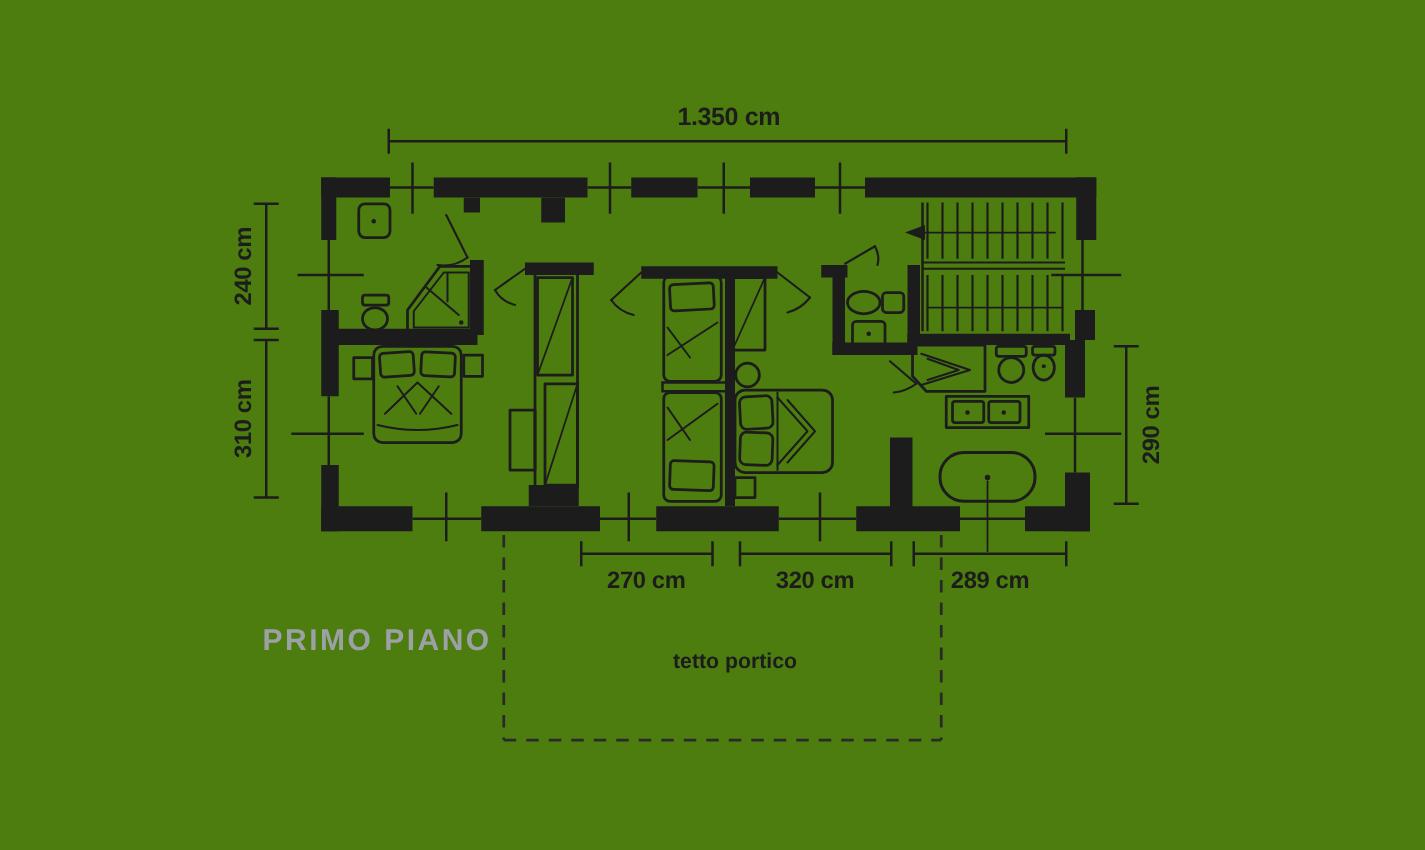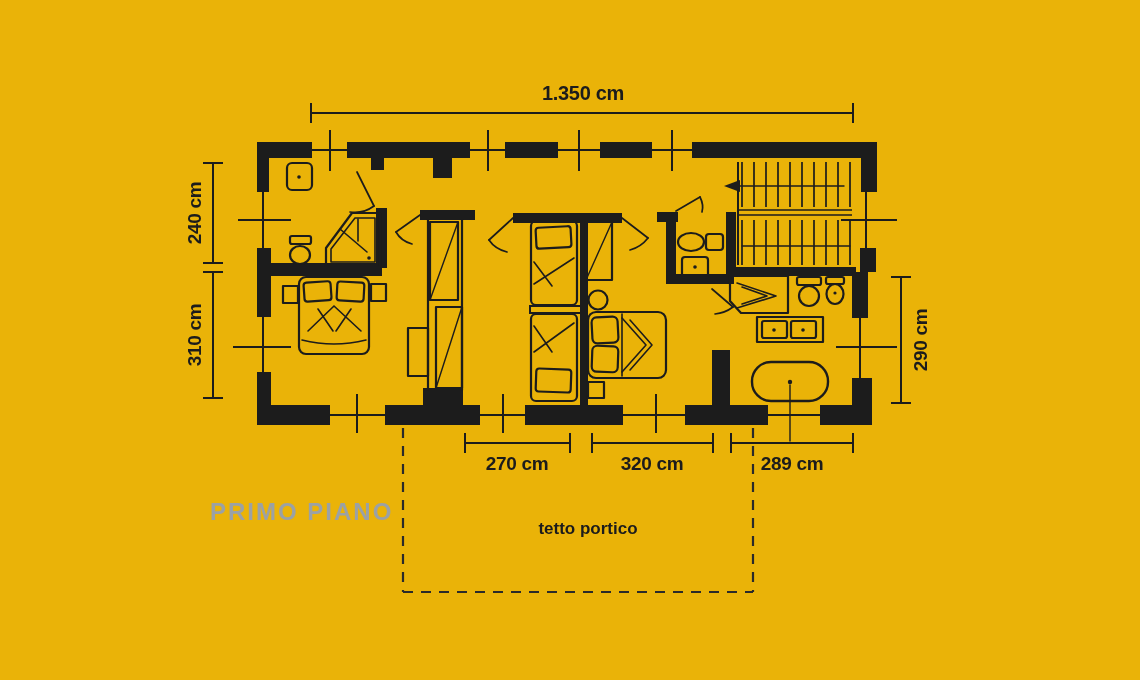--- a/index.html
+++ b/index.html
@@ -1,16 +1,16 @@
 <!DOCTYPE html>
 <html><head>
 <meta charset="utf-8">
 <style>
   html,body{margin:0;padding:0;background:#ffffff;}
-  .stage{position:relative;width:1140px;height:680px;background:#eab308;overflow:hidden;
+  .stage{position:relative;width:1140px;height:680px;background:#4d7c0f;overflow:hidden;
          font-family:"Liberation Sans", sans-serif;}
   svg{position:absolute;left:0;top:0;}
   .wall{fill:#1c1c1c;stroke:none;}
   .ln{stroke:#1c1c1c;stroke-width:2;fill:none;stroke-linecap:butt;}
   .thin{stroke:#1c1c1c;stroke-width:1.4;fill:none;stroke-linecap:round;}
   .fx{stroke:#1c1c1c;stroke-width:2.2;fill:none;stroke-linejoin:round;stroke-linecap:round;}
   .fx-light{stroke:#1c1c1c;stroke-width:1.6;fill:none;stroke-linejoin:round;stroke-linecap:round;}
   .tread{stroke:#1c1c1c;stroke-width:1.7;fill:none;}
   .door{stroke:#1c1c1c;stroke-width:1.7;fill:none;stroke-linecap:round;}
   .dim{stroke:#1c1c1c;stroke-width:2;fill:none;}

